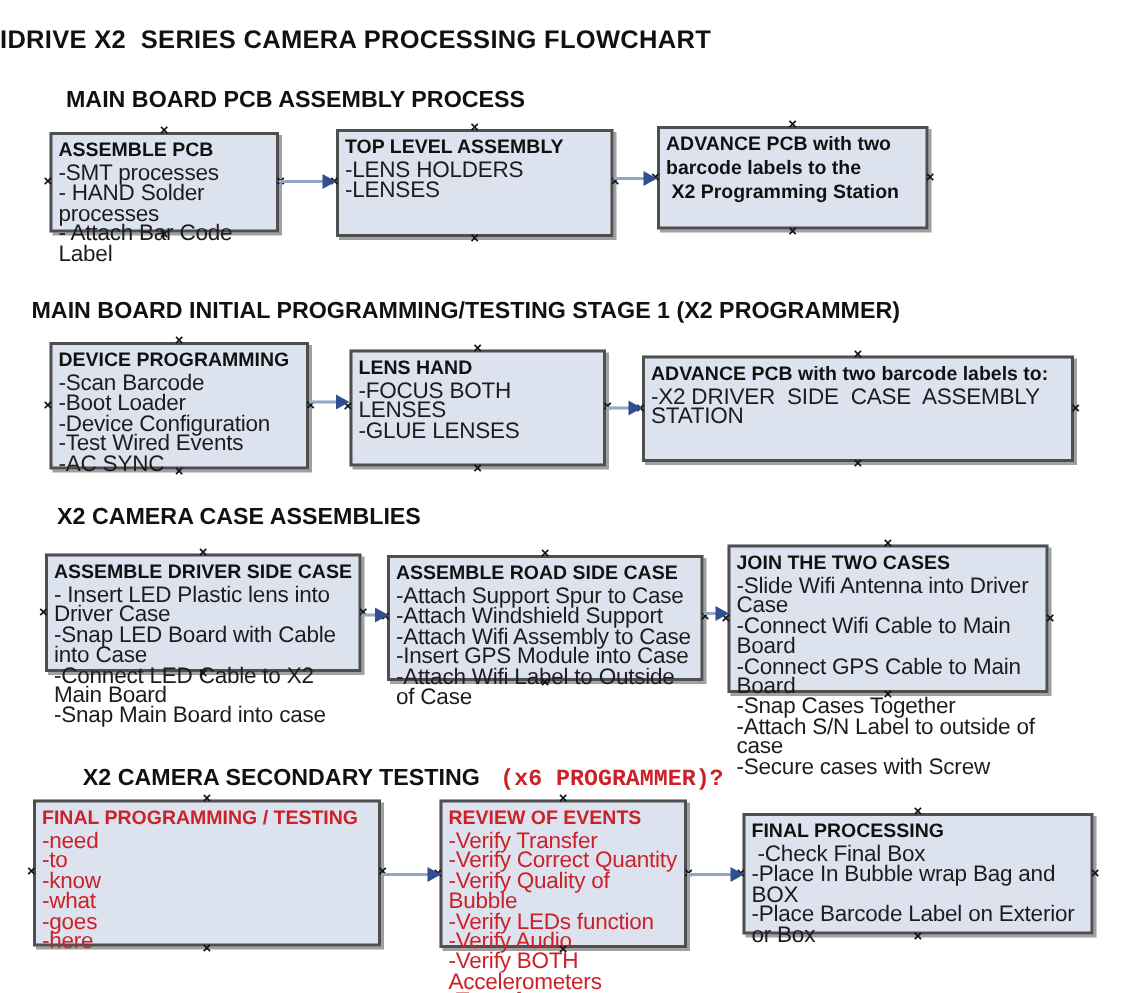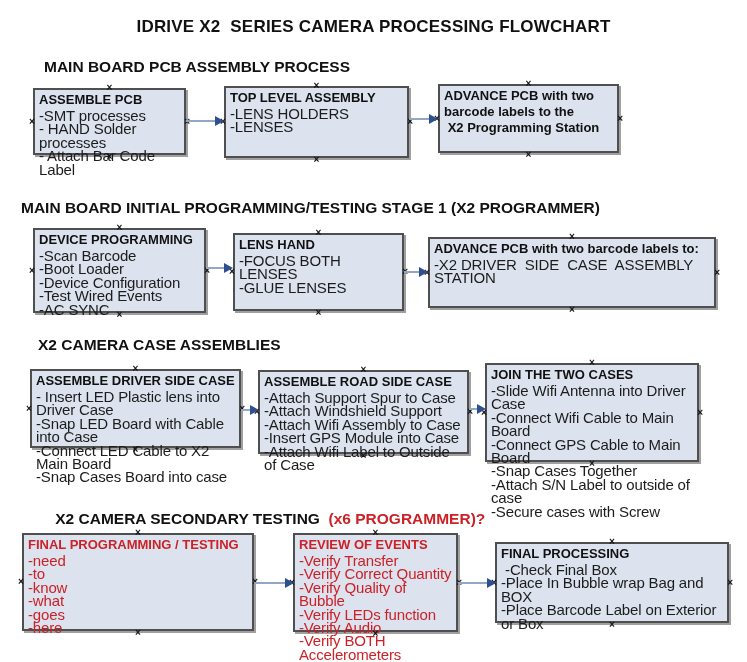--- a/index.html
+++ b/index.html
@@ -1,26 +1,26 @@
 <!DOCTYPE html>
 <html><head>
 <meta charset="utf-8">
 <style>
   html,body { margin:0; padding:0; background:#ffffff; }
   body { font-family:"Liberation Sans", sans-serif; }
   .canvas { position:relative; width:747px; height:662px; background:#ffffff; overflow:hidden; }
 
   .page-title {
-    position:absolute; top:17px; left:0; width:747px; text-align:center;
+    position:absolute; top:17px; left:0; width:747px; 
     font-size:17px; font-weight:bold; color:#111; white-space:pre; letter-spacing:0.2px;
   }
   .section-header {
     position:absolute; font-size:15.5px; font-weight:bold; color:#111; white-space:pre;
   }
-  .section-header .red-part { color:#cc2127; }
+  .section-header .red-part { color:#cc2127;font-family:Liberation Mono, monospace; }
 
   .box {
     position:absolute; box-sizing:border-box;
     background:#dce3ef; border:2px solid #4f4f4f;
     box-shadow:2px 2px 0 #a0a0a0;
     padding:2px 4px 2px 4px;
   }
   .box-title {
     font-size:13px; font-weight:bold; line-height:16px; color:#111; white-space:pre-wrap;
   }
@@ -150,21 +150,21 @@
   <div class="box" style="left:30px; top:369px; width:211px; height:79px;">
     <span class="handle h-top">×</span>
     <span class="handle h-bottom">×</span>
     <span class="handle h-left">×</span>
     <span class="handle h-right">×</span>
     <div class="box-title">ASSEMBLE DRIVER SIDE CASE</div>
     <ul>
       <li>- Insert LED Plastic lens into Driver Case</li>
       <li>-Snap LED Board with Cable into Case</li>
       <li>-Connect LED Cable to X2 Main Board</li>
-      <li>-Snap Cases Board into case</li>
+      <li>-Snap Main Board into case</li>
     </ul>
   </div>
 
   <div class="box" style="left:258px; top:370px; width:211px; height:84px;">
     <span class="handle h-top">×</span>
     <span class="handle h-bottom">×</span>
     <span class="handle h-left">×</span>
     <span class="handle h-right">×</span>
     <div class="box-title">ASSEMBLE ROAD SIDE CASE</div>
     <ul>

